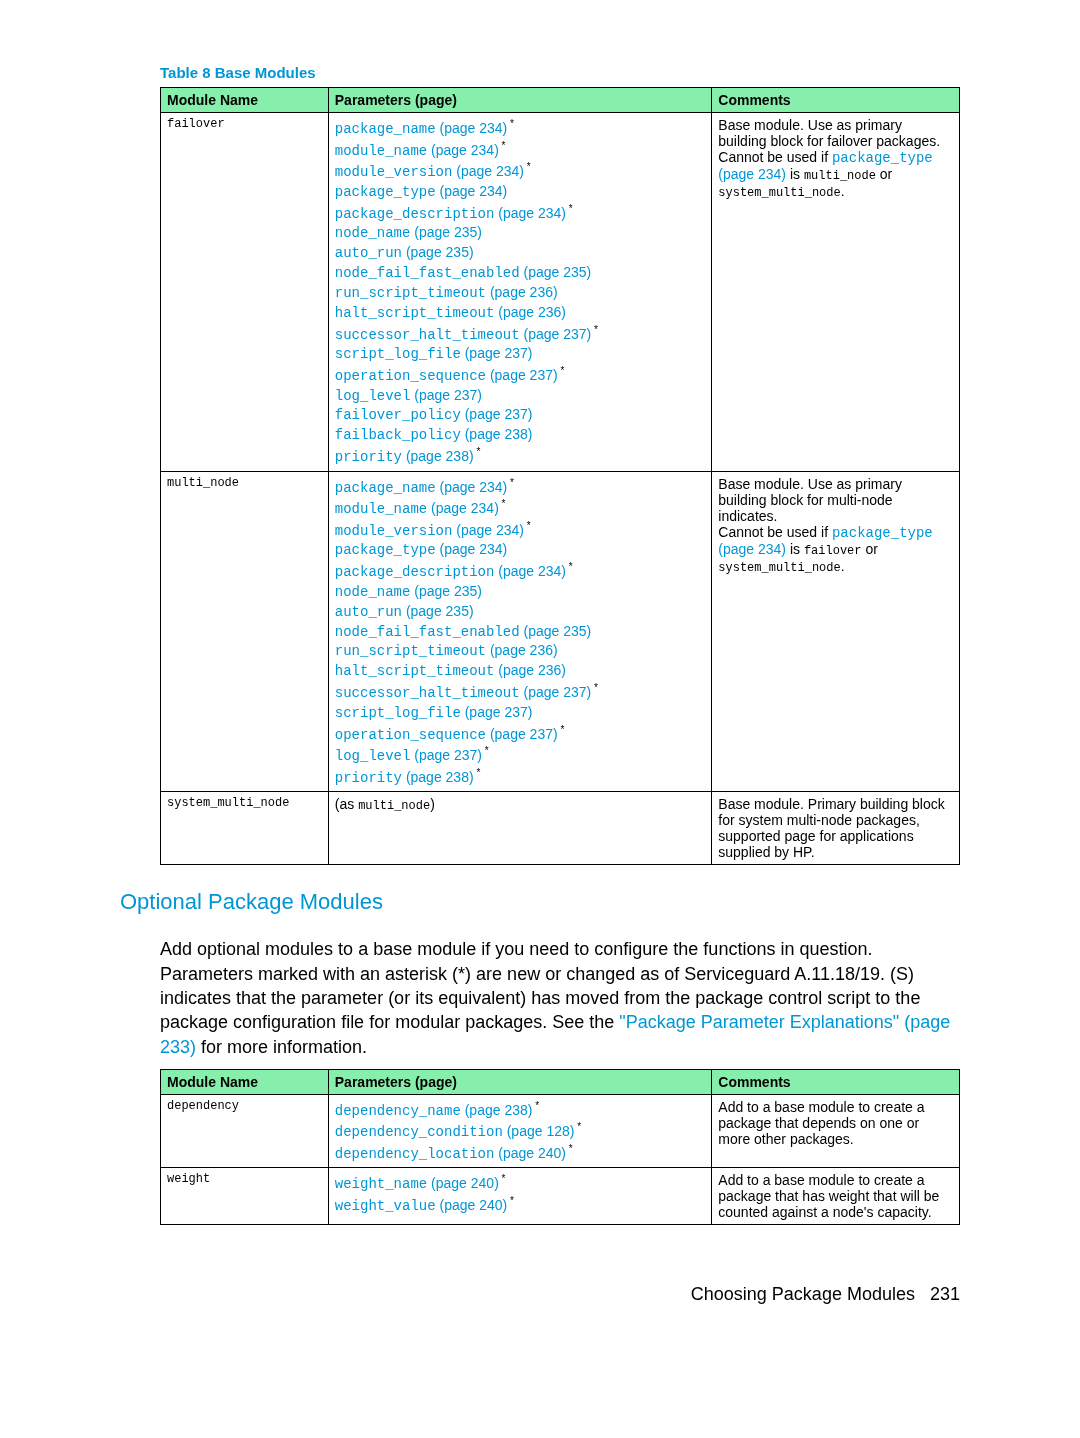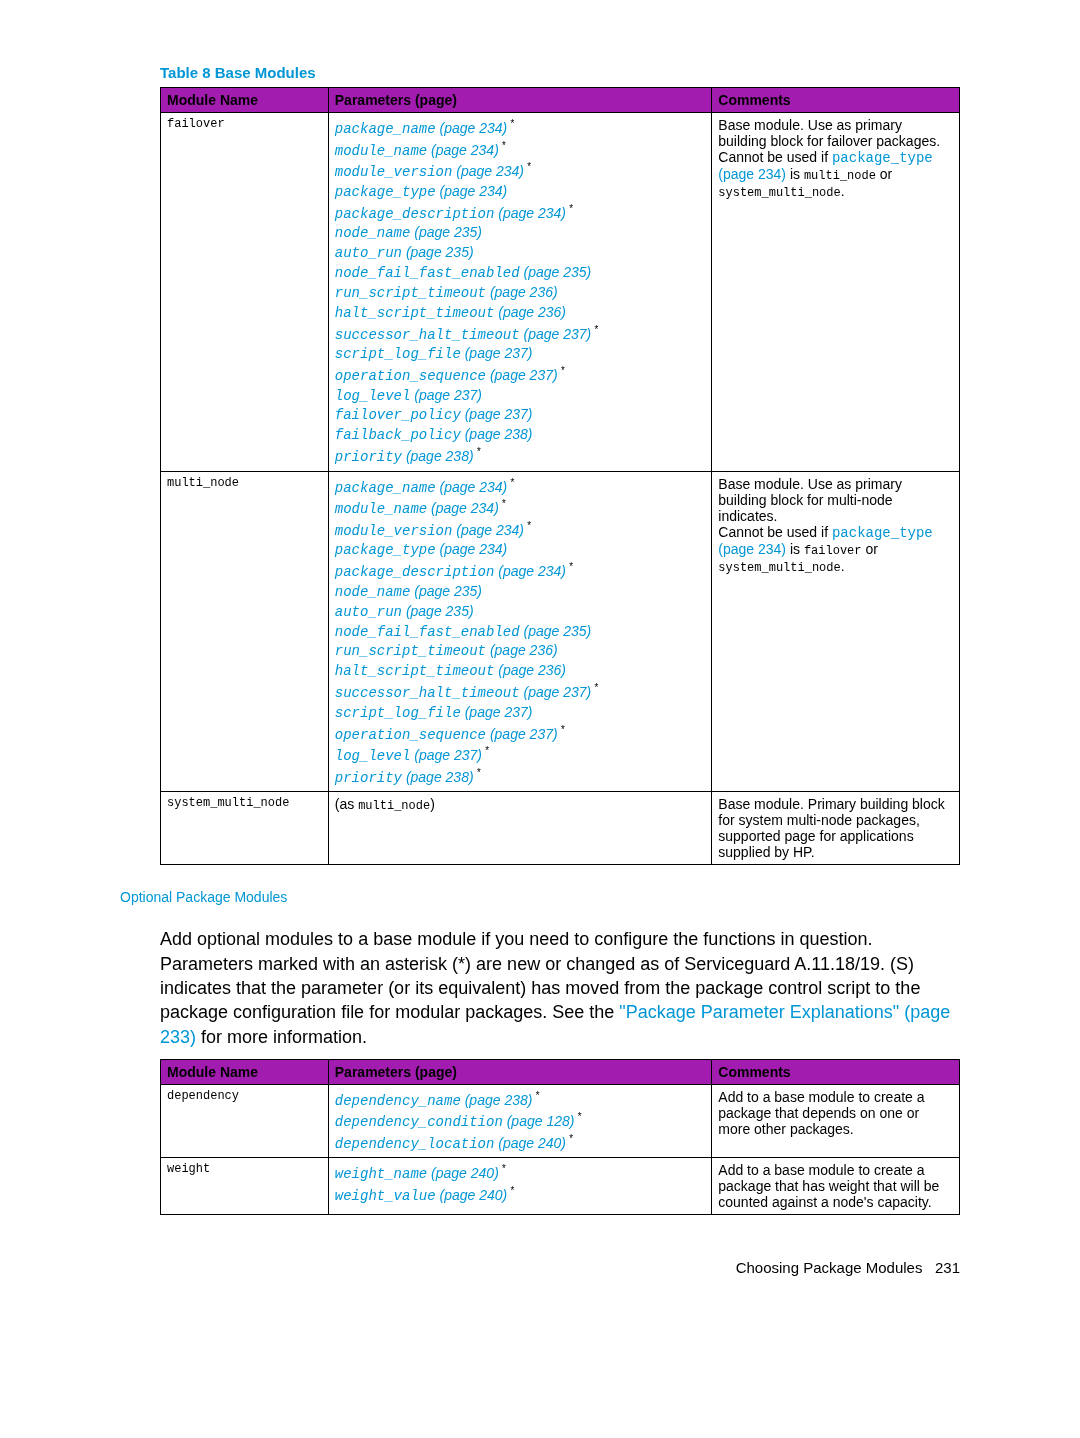--- a/index.html
+++ b/index.html
@@ -26,55 +26,54 @@
   }
   th, td {
     border: 1px solid #000;
     padding: 4px 6px;
     vertical-align: top;
     text-align: left;
     font-size: 14px;
   }
   th {
     font-weight: bold;
-    background: #a21caf;
+    background: #86efac;
   }
   .mono {
     font-family: "Courier New", monospace;
     font-size: 12px;
   }
   .link {
     color: #0096d6;
   }
   .link-mono {
     font-family: "Courier New", monospace;
     color: #0096d6;
   }
   .section-title {
     color: #0096d6;
-    font-size: 14px;
+    font-size: 22px;
     margin: 24px 0 22px -40px;
   }
   .body-text {
     font-size: 18px;
     line-height: 1.35;
     margin: 2px 0 10px 0;
   }
   .footer {
     text-align: right;
-    font-size: 15px;
-    margin-top: 44px;
+    font-size: 18px;
+    margin-top: 59px;
   }
   .star {
     vertical-align: super;
     font-size: 10px;
   }
   .param-line {
     line-height: 1.35;
-    font-style: italic;
   }
   .col1 { width: 21%; }
   .col2 { width: 48%; }
   .col3 { width: 31%; }
 </style>
 </head>
 <body>
 
 <div class="page">
 

